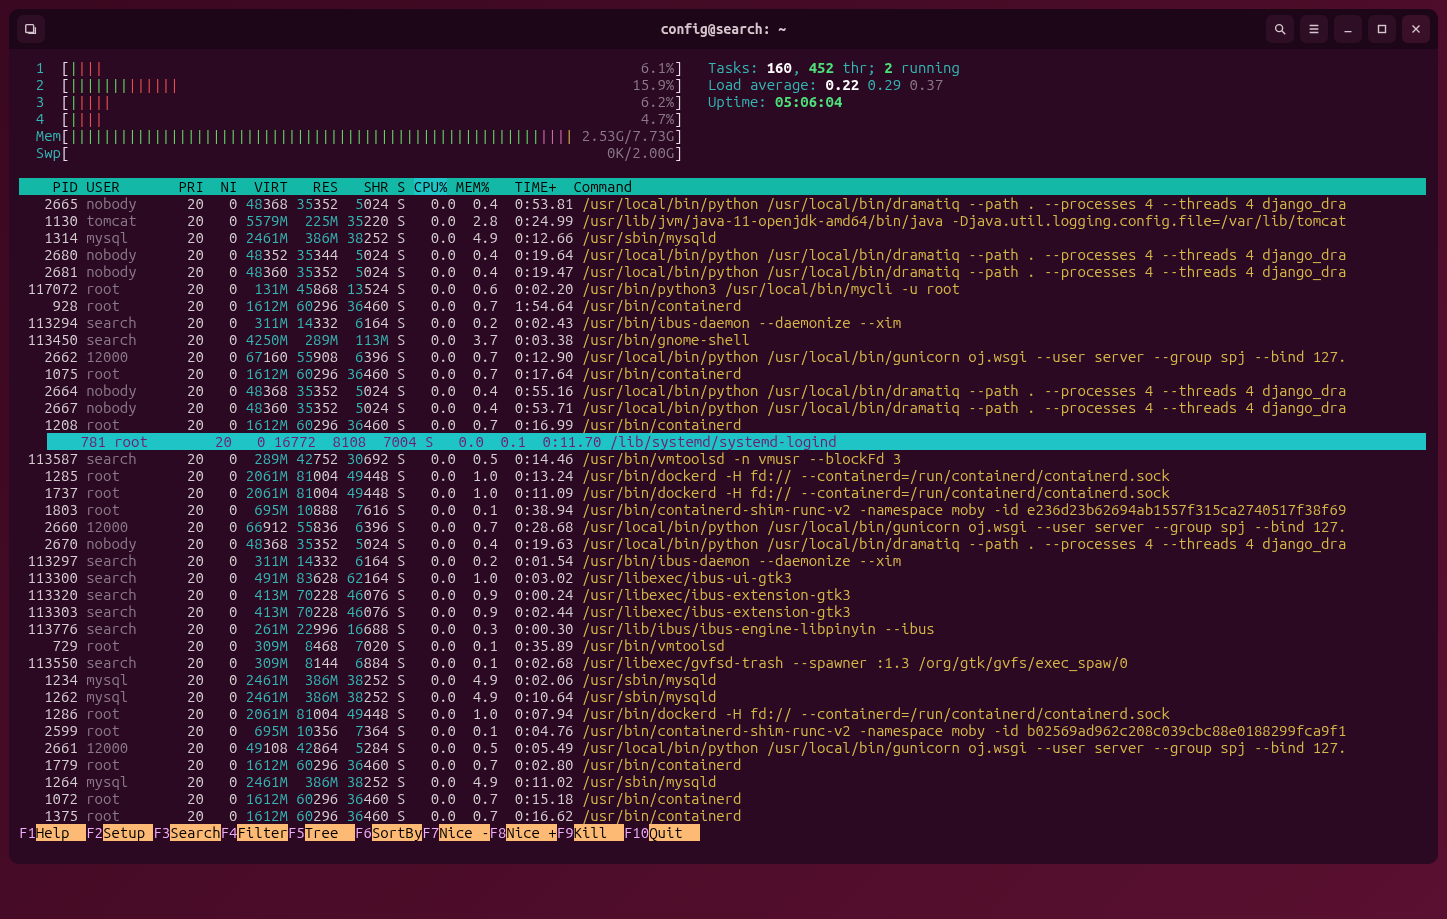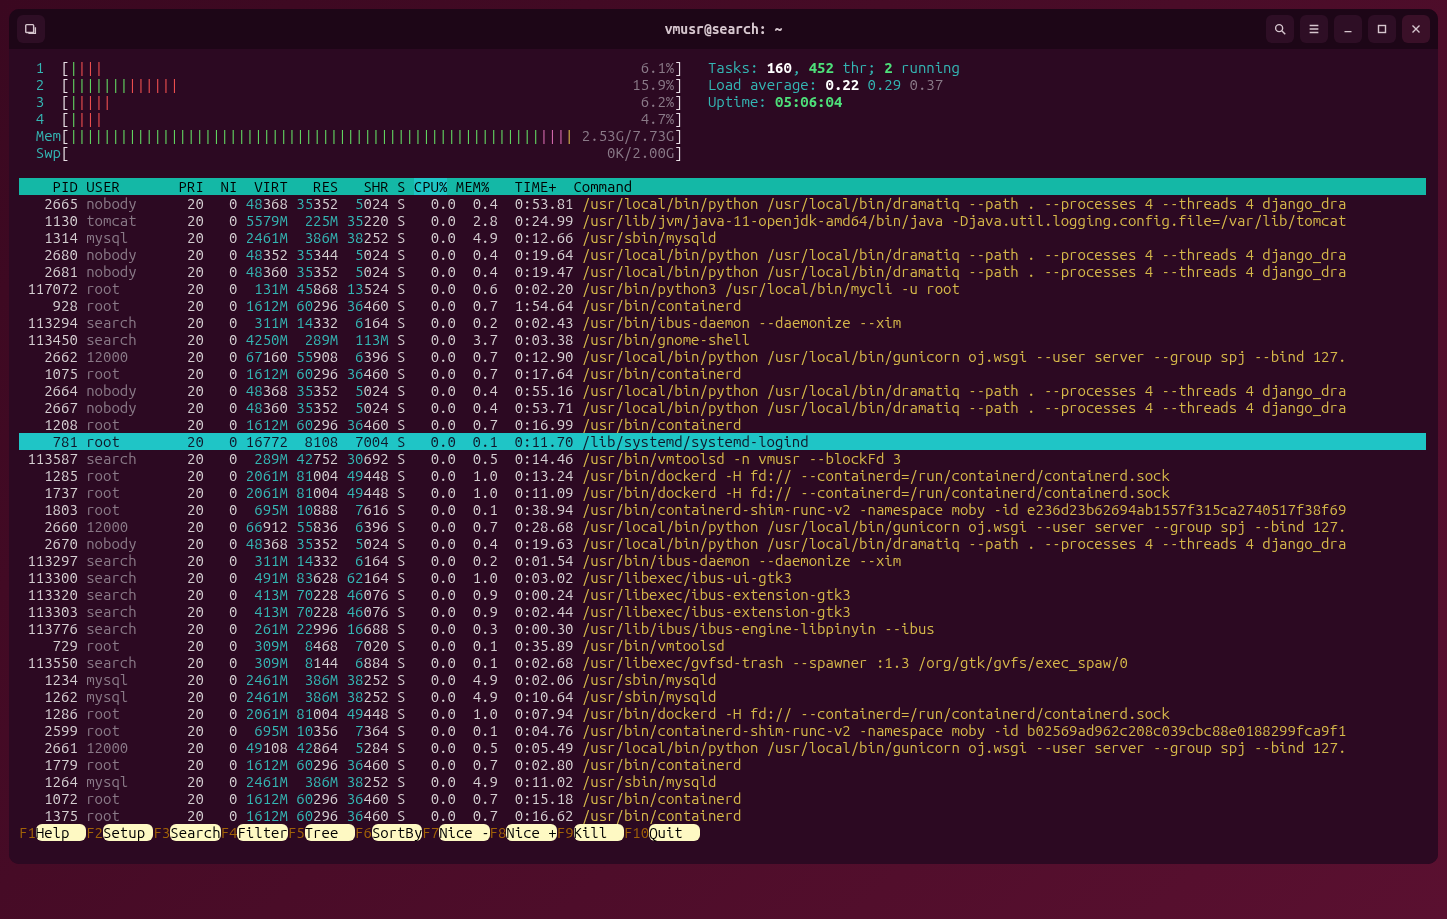--- a/index.html
+++ b/index.html
@@ -12,41 +12,41 @@
   .titlebar .right{ width:250px; display:flex; justify-content:flex-end; gap:6px; align-items:center;}
   .tbtn{ width:28px; height:28px; border-radius:6px; background:#2e0e25; display:flex; align-items:center; justify-content:center; font-size:14px; color:#d6c6ce;}
   .tbtn.close{ background:#3a1028;}
   .tbtn svg{ width:14px; height:14px; stroke:#d6c6ce; fill:none; stroke-width:1.6;}
   .term { flex:1; background:#2c0922; color:#d5cfd2; white-space:pre; padding:10px 12px 0 10px; line-height:17px; letter-spacing:0; overflow:hidden;}
   .cyan{color:#34b6b4;} .green{color:#62d762;} .bgreen{color:#4ee07a;font-weight:bold;}
   .red{color:#f05050;} .yellow{color:#d6b84a;} .magenta{color:#d469ad;}
   .grey{color:#8a7a88;} .white{color:#e8e0e6;} .bwhite{color:#fff;font-weight:bold;}
   .hdr{ background:#14b8a6; color:#000; display:block;}
   .hdr .sortcol{ background:#1fc5c6; }
-  .sel{ background:#1fc5c6; color:#0f172a; display:block;}
+  .sel{ background:#1fc5c6; color:#701a75; display:block;margin-left:28px;}
   .fkeys{ display:block; }
-  .fkeys .fn{ color:#a16207;}
-  .fkeys .lbl{ background:#fef9c3; color:#000;border-radius:6px;}
+  .fkeys .fn{ color:#f0abfc;}
+  .fkeys .lbl{ background:#fdba74; color:#000;}
   .row{ display:block;}
 </style>
 </head>
 <body>
 
 <div class="desktop">
  <div class="window">
   <div class="titlebar">
     <div class="left">
       <div class="tbtn">
         <svg viewBox="0 0 16 16">
               <rect x="2" y="3" width="9" height="9" rx="1"></rect>
               <path d="M13 6v7H5"></path>
             </svg>
       </div>
     </div>
-    <div class="center">vmusr@search: ~</div>
+    <div class="center">config@search: ~</div>
     <div class="right">
       <div class="tbtn">
             <svg viewBox="0 0 16 16">
               <circle cx="7" cy="7" r="4"></circle>
               <path d="M10 10l4 4"></path>
             </svg>
           </div>
       <div class="tbtn">
             <svg viewBox="0 0 16 16">
               <path d="M3 4h10M3 8h10M3 12h10"></path>

